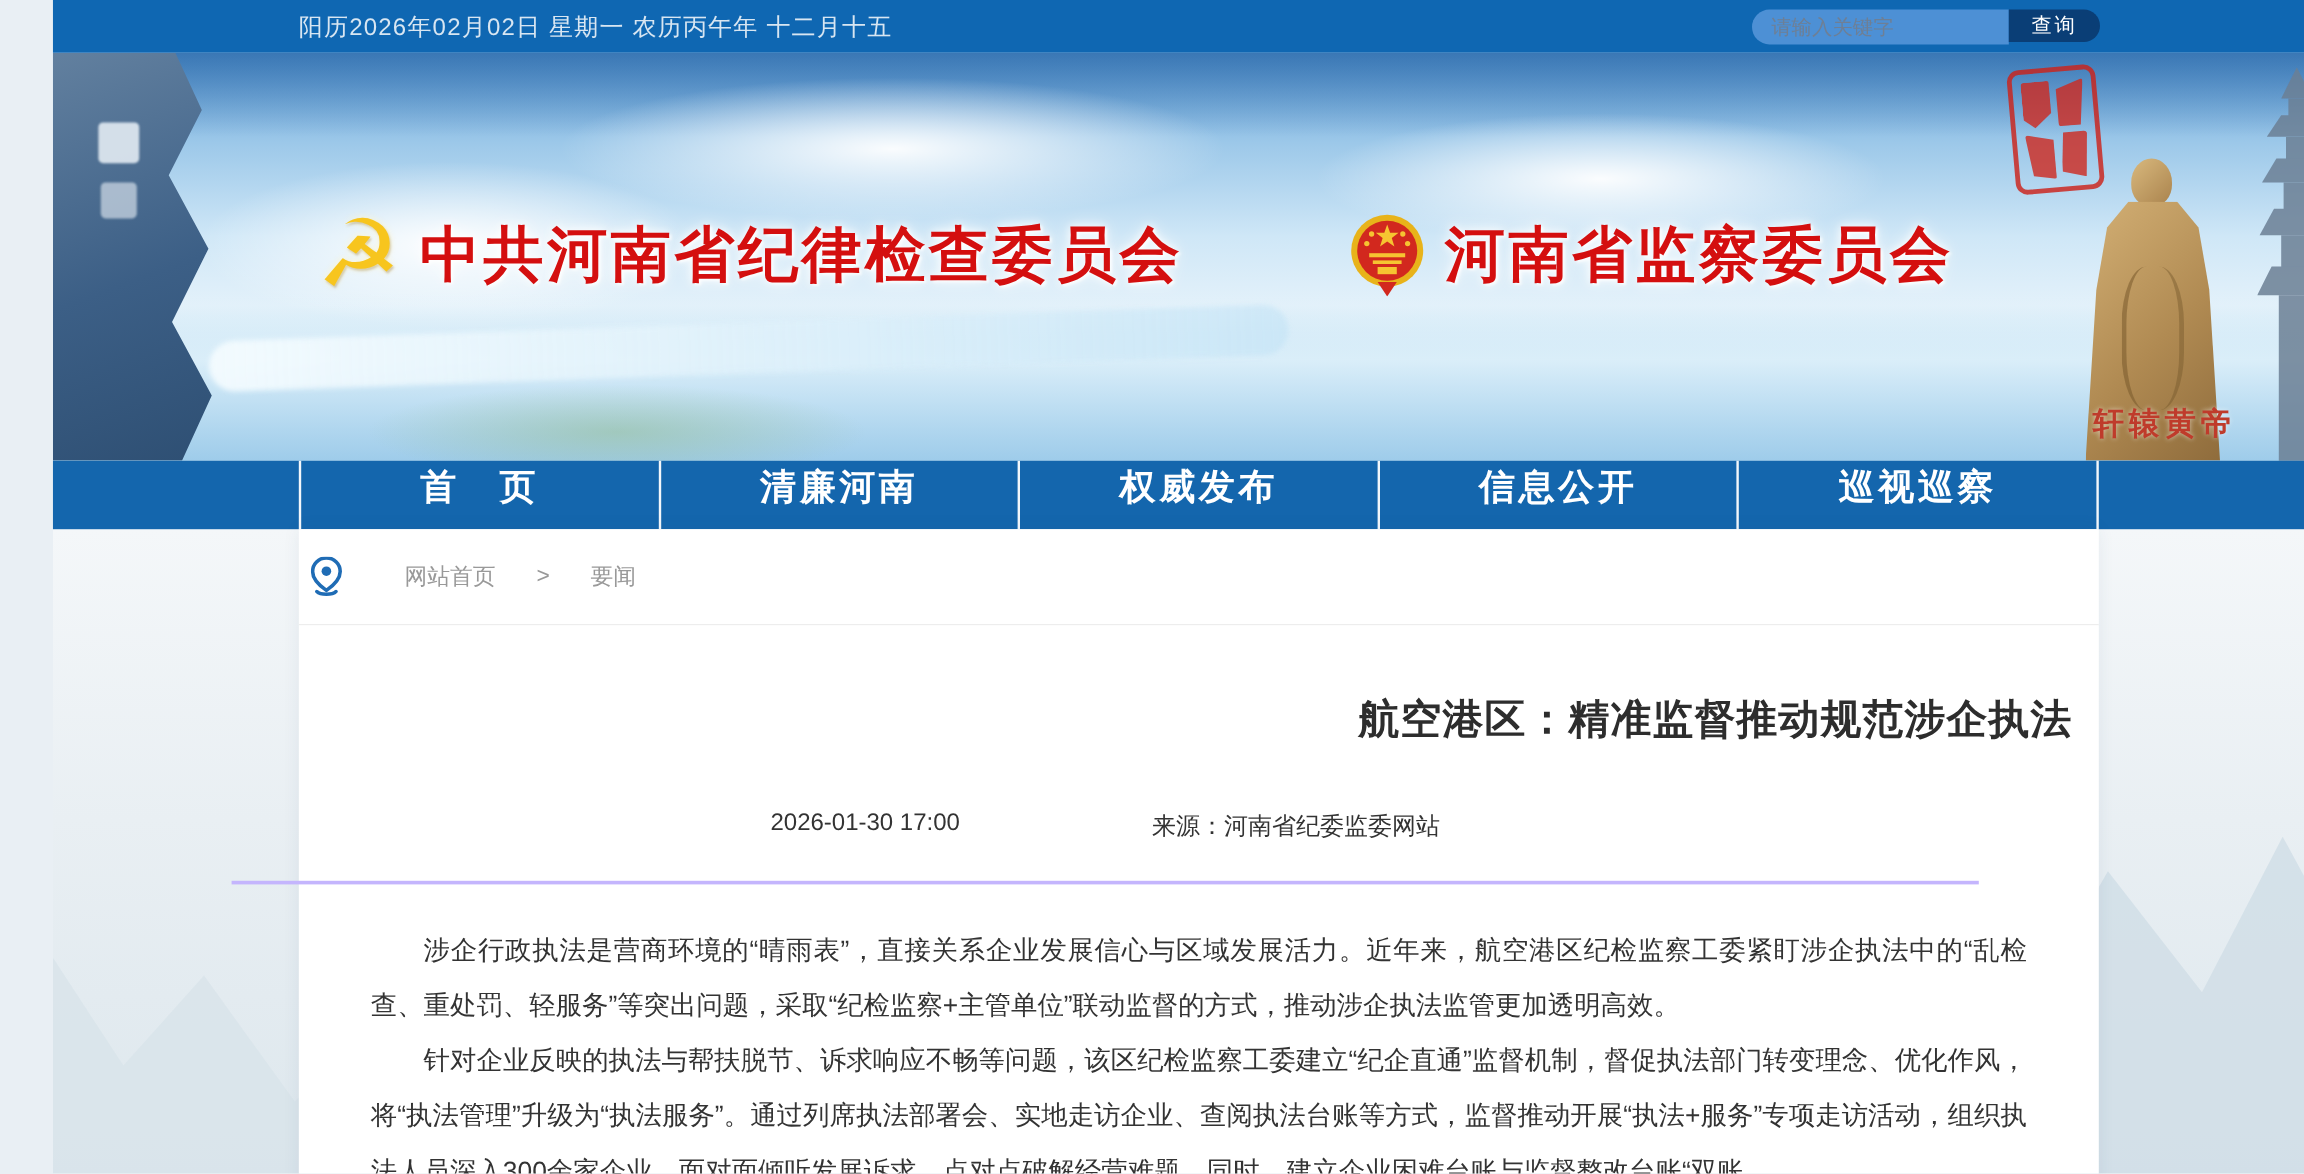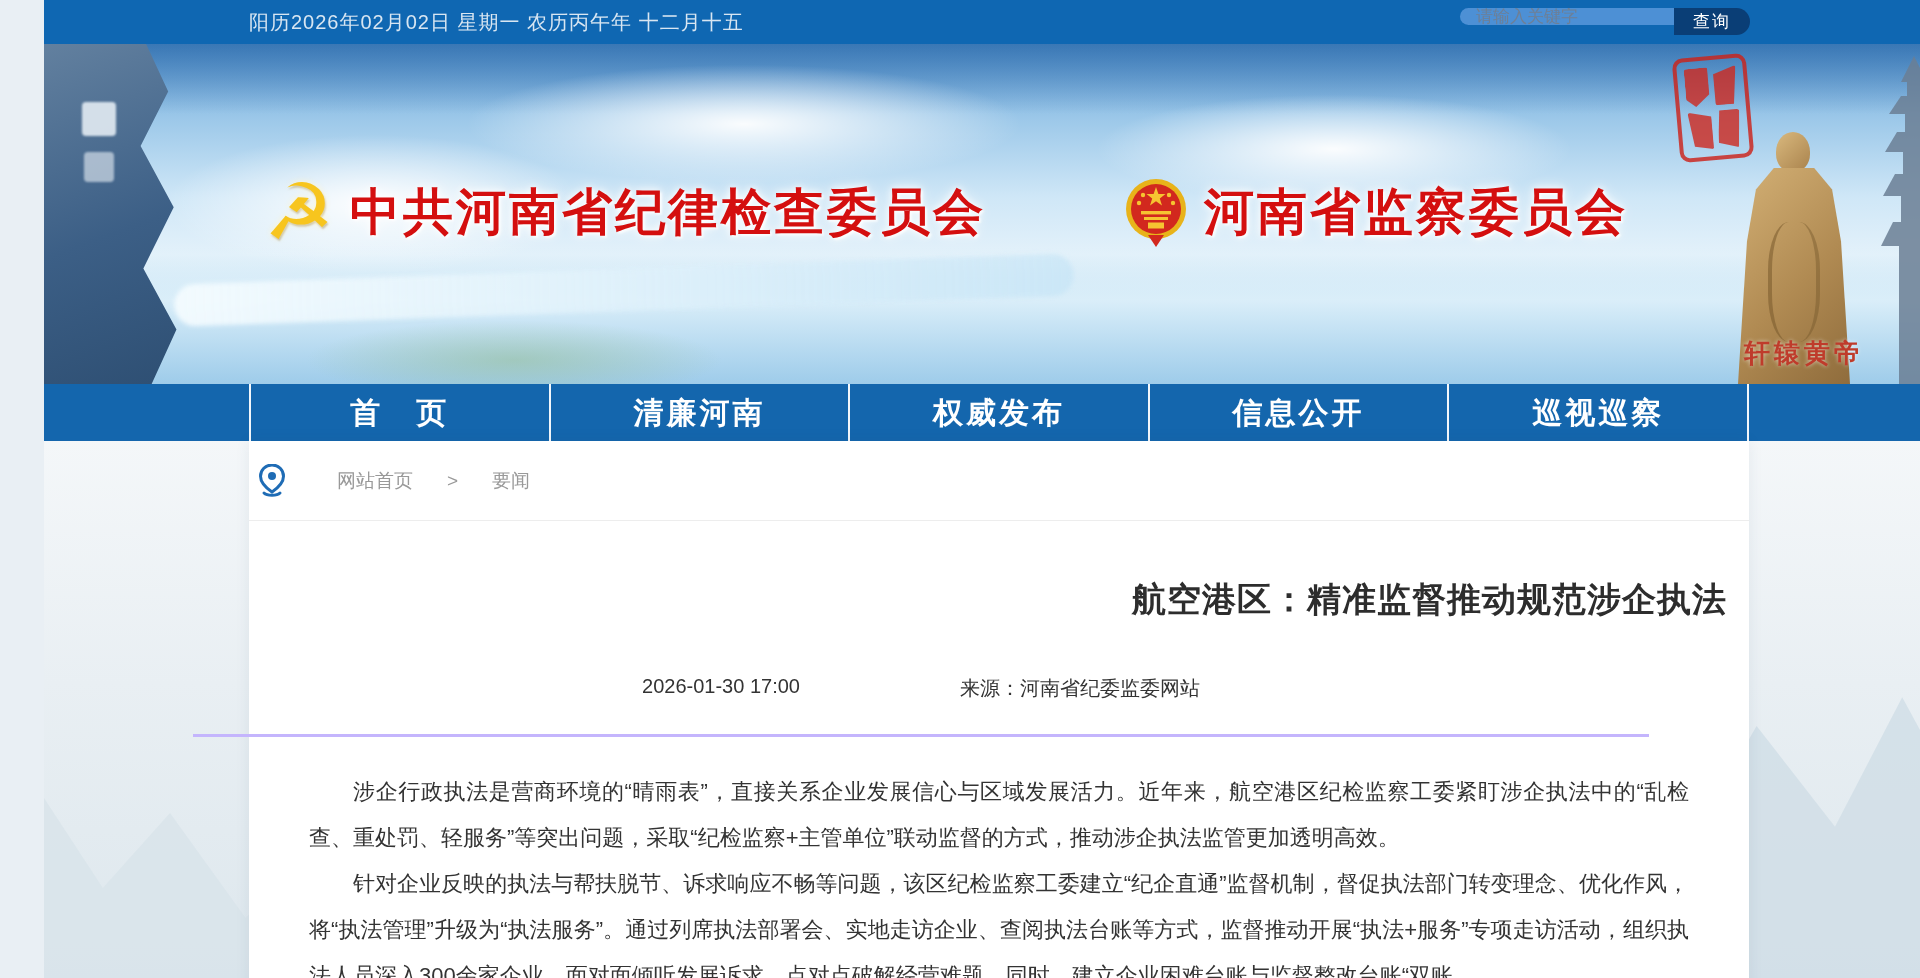--- a/index.html
+++ b/index.html
@@ -14,21 +14,21 @@
   .mountain.m-right { right:0; width:560px; height:360px; background:#cfdde6;
     clip-path:polygon(0 100%,8% 62%,22% 78%,36% 40%,52% 68%,66% 30%,80% 58%,92% 22%,100% 45%,100% 100%); }
   .mountain.m-left { left:0; width:420px; height:300px; background:#d8e3ea;
     clip-path:polygon(0 40%,14% 70%,30% 45%,48% 80%,66% 55%,84% 85%,100% 70%,100% 100%,0 100%); }
 
   
   .topbar { position:absolute; left:0; top:0; width:1903px; height:44px;
     background:#0f67b2; display:flex; align-items:center; }
   .topbar-date { margin-left:205px; color:#d8e6f2; font-size:20px; letter-spacing:1px; }
   .search-wrap { position:absolute; right:197px; top:8px; height:29px; display:flex; }
-  .search-input { width:214px; height:17px; border:none; outline:none;
+  .search-input { width:214px; height:29px; border:none; outline:none;
     background:#4d90d5; border-radius:15px 0 0 15px; padding:0 16px;
     font-size:17px; color:#e8f1fa; }
   .search-input::placeholder { color:#6e7f95; opacity:1; }
   .search-btn { width:76px; height:27px; border:none; background:#0a3e76; color:#fff;
     font-size:17px; border-radius:0 15px 15px 0; cursor:pointer; letter-spacing:2px; }
 
   
   .banner { position:absolute; left:0; top:44px; width:1903px; height:340px; overflow:hidden;
     background:linear-gradient(180deg,#5d9bd4 0%,#9cc8e9 22%,#cfe7f7 45%,#e3f1fa 62%,#b9ddf1 80%,#8ec2e2 100%); }
   .banner-shade-top { position:absolute; left:0; top:0; width:100%; height:70px;
@@ -79,21 +79,21 @@
     border-left:4px solid rgba(120,90,45,.55); border-right:4px solid rgba(120,90,45,.45);
     border-radius:40%; }
   .statue-caption { position:absolute; left:1700px; top:292px; font-size:26px; font-weight:bold;
     color:#bf3b2b; letter-spacing:4px; white-space:nowrap;
     text-shadow:0 0 4px rgba(255,255,255,.6); }
   .pagoda { position:absolute; right:0; top:12px; opacity:.85; }
 
   
   .nav { position:absolute; left:0; top:384px; width:1903px; height:57px; background:#1466ad; }
   .nav-inner { position:absolute; left:205px; width:1500px; height:57px; display:flex; }
-  .nav-item { flex:1; display:flex; align-items:center; justify-content:center;
+  .nav-item { flex:1; display:flex; align-items:flex-start; justify-content:center;
     color:#fff; font-size:30px; font-weight:bold; letter-spacing:3px; cursor:pointer;
     border-left:2px solid rgba(255,255,255,.95); position:relative; }
   .nav-item:last-child { border-right:2px solid rgba(255,255,255,.95); }
   .nav-item span { padding-top:2px; }
 
   
   .content { position:absolute; left:205px; top:441px; width:1500px; height:600px;
     background:#ffffff; box-shadow:0 0 14px rgba(40,70,100,.08); }
   .breadcrumb-row { height:80px; display:flex; align-items:center; padding-left:10px;
     border-bottom:1px solid #ededed;gap:20px; }

